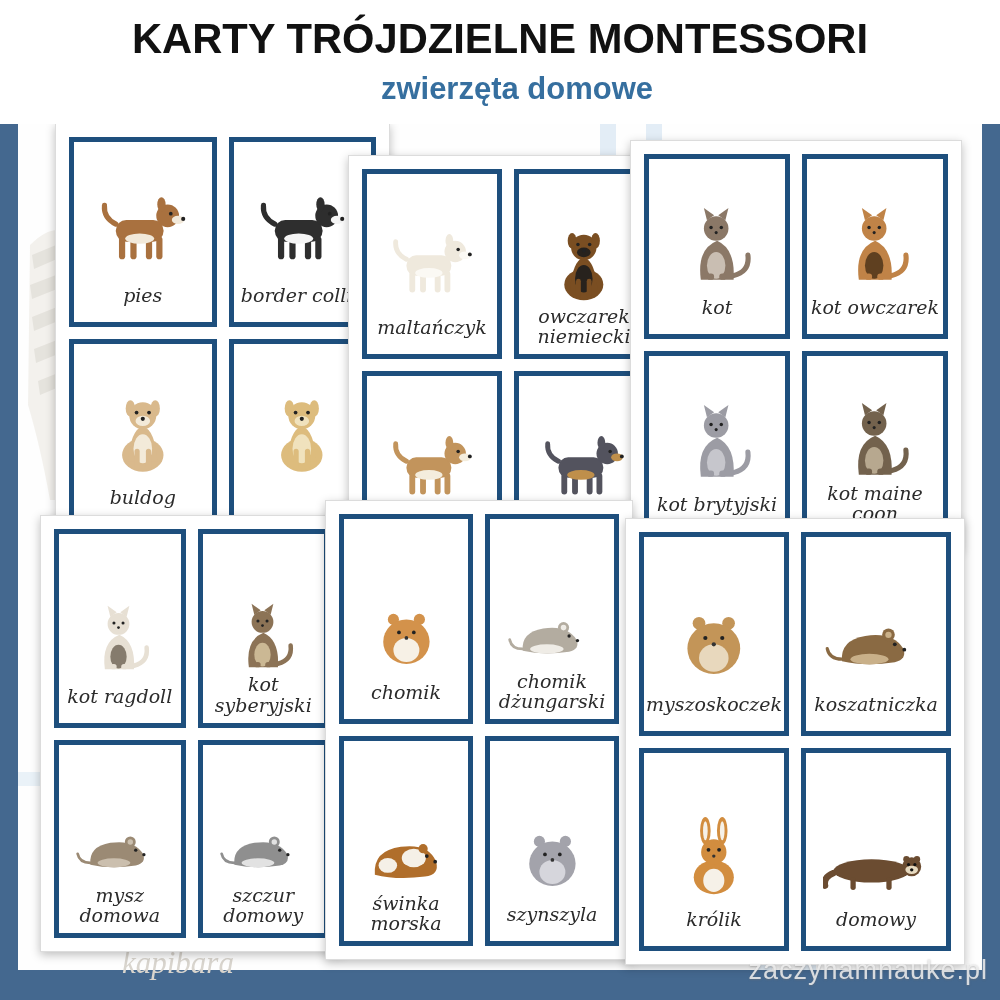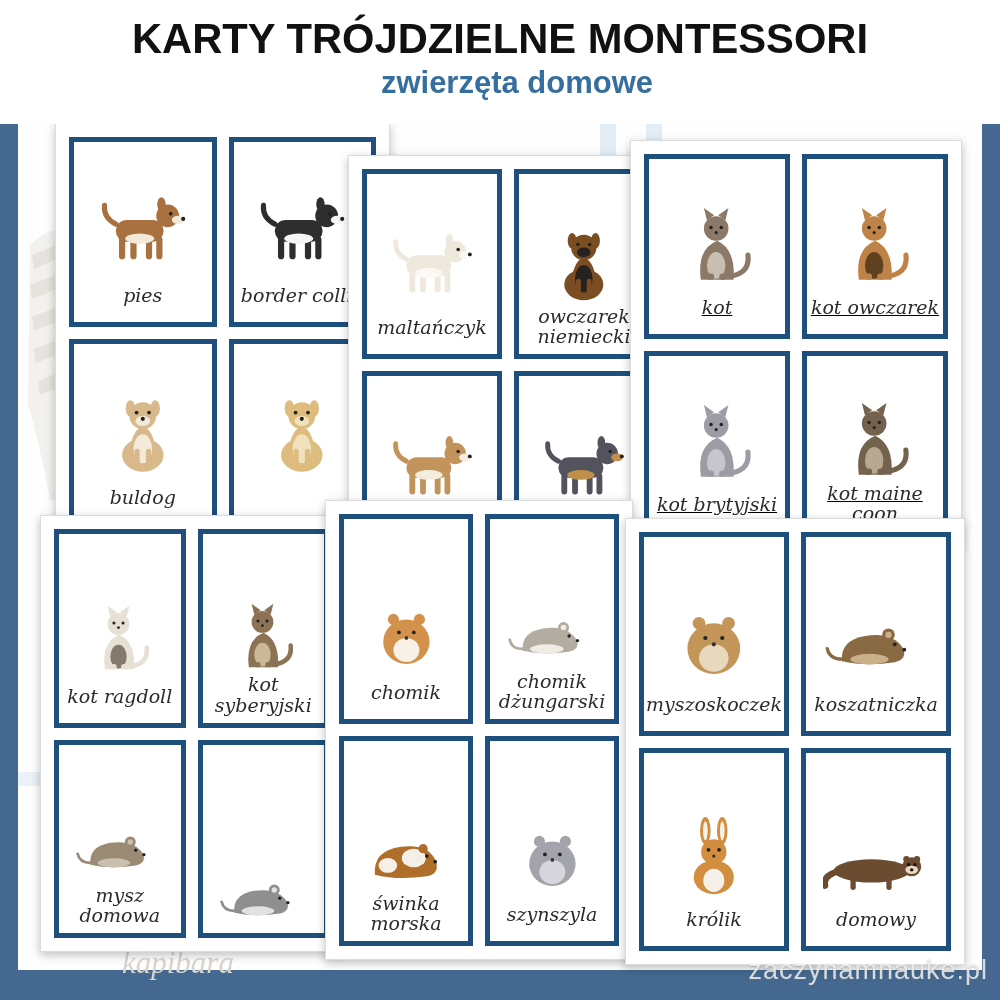--- a/index.html
+++ b/index.html
@@ -8,21 +8,21 @@
     --subtitle:#366f9f;
   }
   *{margin:0;padding:0;box-sizing:border-box;}
   body{background:#fff;font-family:"Liberation Sans",sans-serif;}
   .page{position:relative;width:1000px;height:1000px;background:#fff;overflow:hidden;}
 
   
   .header{position:absolute;left:0;top:0;width:1000px;height:124px;background:#fff;text-align:center;z-index:5;}
   .title{font-size:43px;font-weight:bold;color:#111;letter-spacing:0px;margin-top:14px;
          font-family:"Liberation Sans",sans-serif;transform:scaleX(.97);}
-  .subtitle{font-size:31px;font-weight:bold;color:var(--subtitle);margin-top:2px;padding-left:34px;}
+  .subtitle{font-size:31px;font-weight:bold;color:var(--subtitle);margin-top:8px;padding-left:34px;}
 
   
   .frame{position:absolute;left:0;top:96px;width:1000px;height:904px;background:#fefefe;
          border-left:18px solid var(--blue);border-right:18px solid var(--blue);
          border-bottom:30px solid var(--blue);z-index:0;}
   .frame-shadow{position:absolute;left:0;top:96px;width:1000px;height:13px;
          background:linear-gradient(#9e9e9e,rgba(255,255,255,0));z-index:1;}
 
   
   .bg-stripe{position:absolute;background:#e3edf6;z-index:1;}
@@ -238,21 +238,21 @@
     <div class="card">
       <div class="photo">
           <svg class="animal" viewBox="0 0 100 80" style="--c1: #53535e; --c2: #bf8f4b;">
             <use href="#sym-dog" xlink:href="#sym-dog"></use>
           </svg>
         </div>
       <div class="card-label"></div>
     </div>
   </div>
 
-  <div class="sheet" style="left:630px;top:140px;width:332px;height:410px;z-index:4;text-decoration:underline;">
+  <div class="sheet" style="left:630px;top:140px;width:332px;height:410px;z-index:4;">
     <div class="card">
       <div class="photo">
           <svg class="animal" viewBox="0 0 100 80" style="--c1: #8b7867; --c2: #c9beb2;">
             <use href="#sym-cat" xlink:href="#sym-cat"></use>
           </svg>
         </div>
       <div class="card-label">kot</div>
     </div>
     <div class="card">
       <div class="photo">
@@ -304,20 +304,21 @@
           </svg>
         </div>
       <div class="card-label">mysz domowa</div>
     </div>
     <div class="card">
       <div class="photo">
           <svg class="animal" viewBox="0 0 100 80" style="--c1: #8f8f8f; --c2: #e2e2e2;">
             <use href="#sym-rodent" xlink:href="#sym-rodent"></use>
           </svg>
         </div>
+      <div class="card-label">szczur domowy</div>
     </div>
   </div>
 
   <div class="sheet" style="left:325px;top:500px;width:308px;height:460px;z-index:6;">
     <div class="card">
       <div class="photo">
           <svg class="animal" viewBox="0 0 100 80" style="--c1: #d3924b; --c2: #f7f1e6;">
             <use href="#sym-hamster" xlink:href="#sym-hamster"></use>
           </svg>
         </div>

